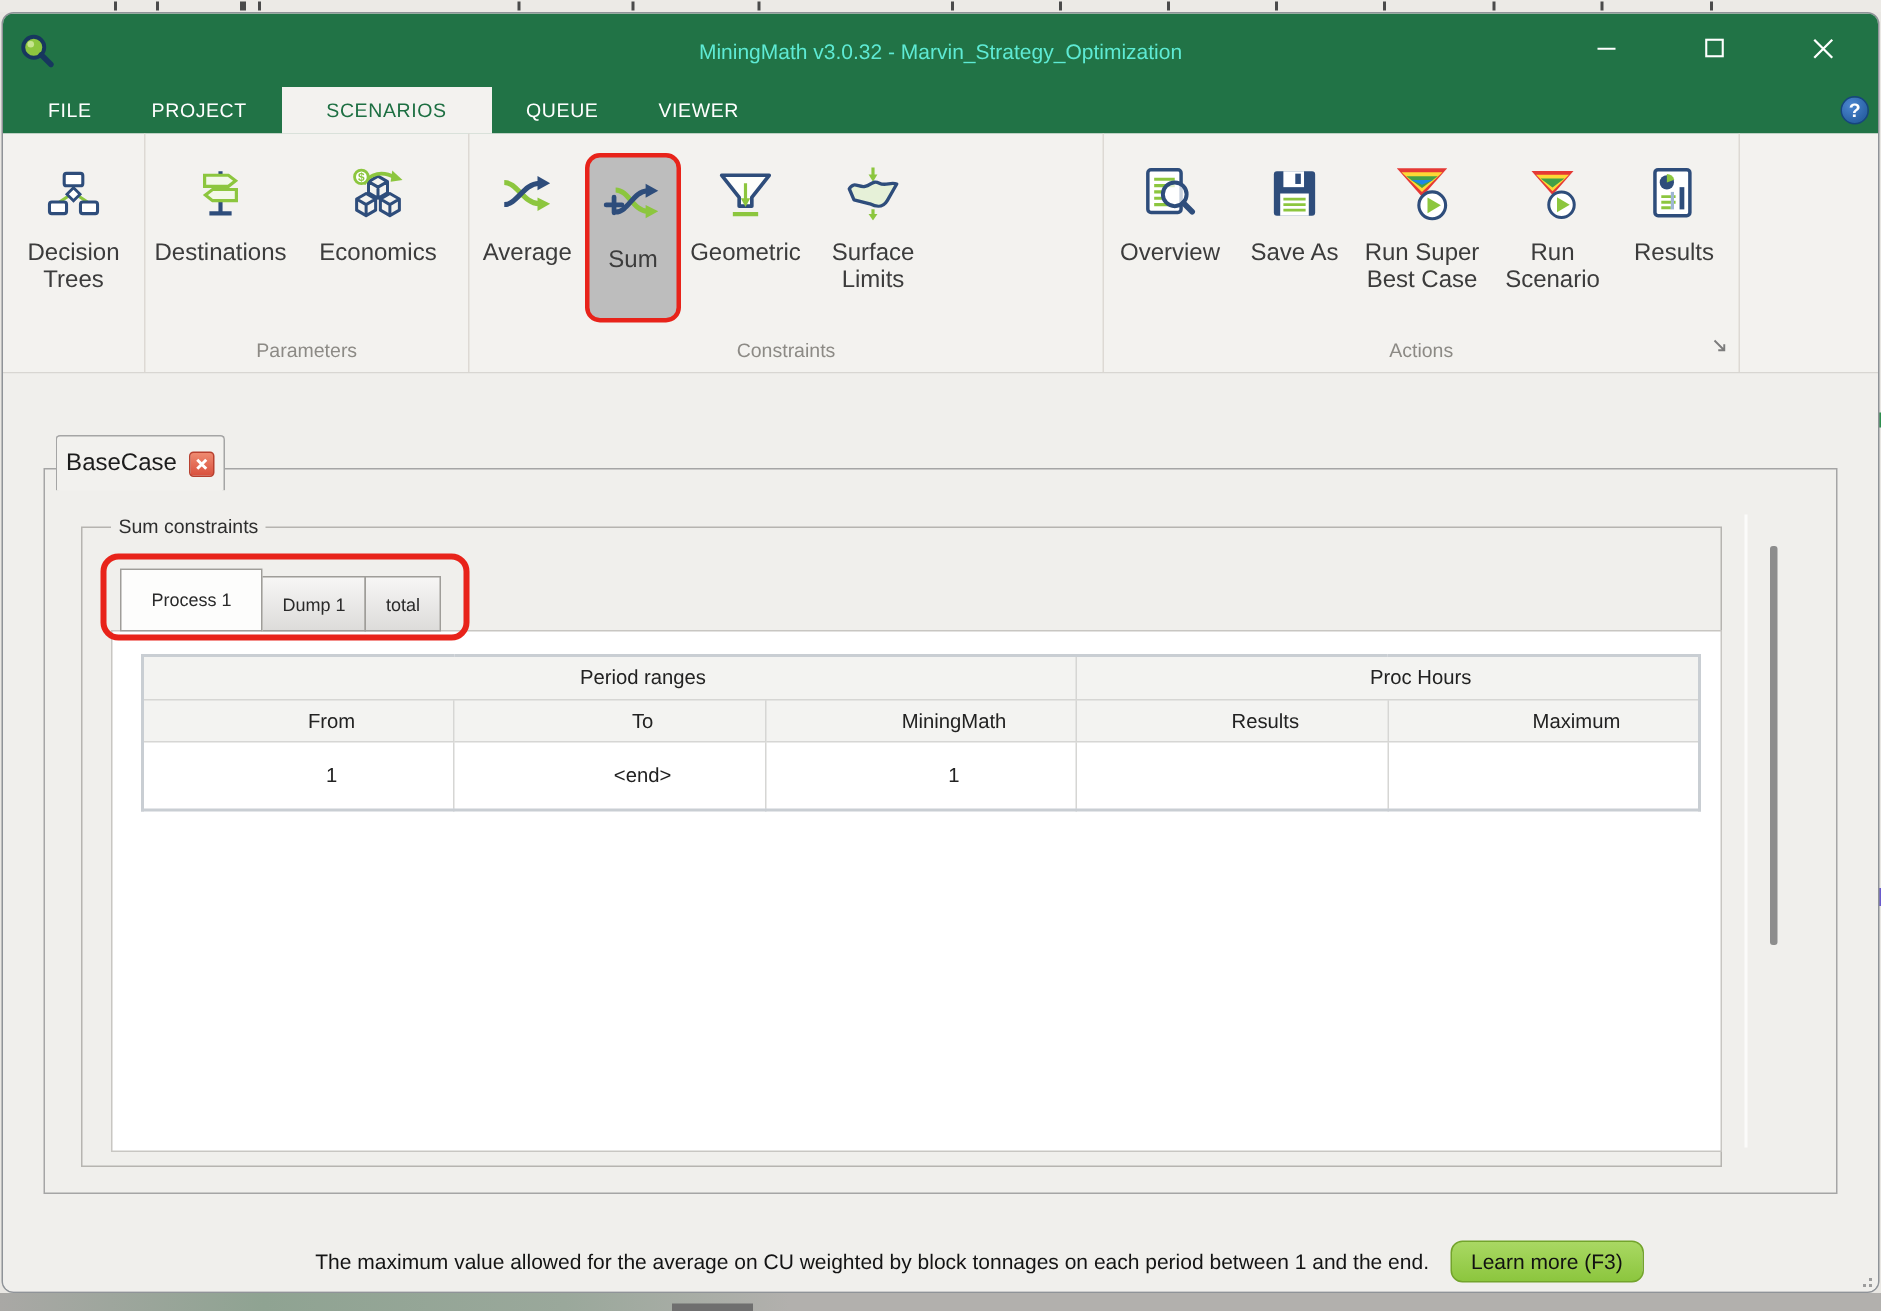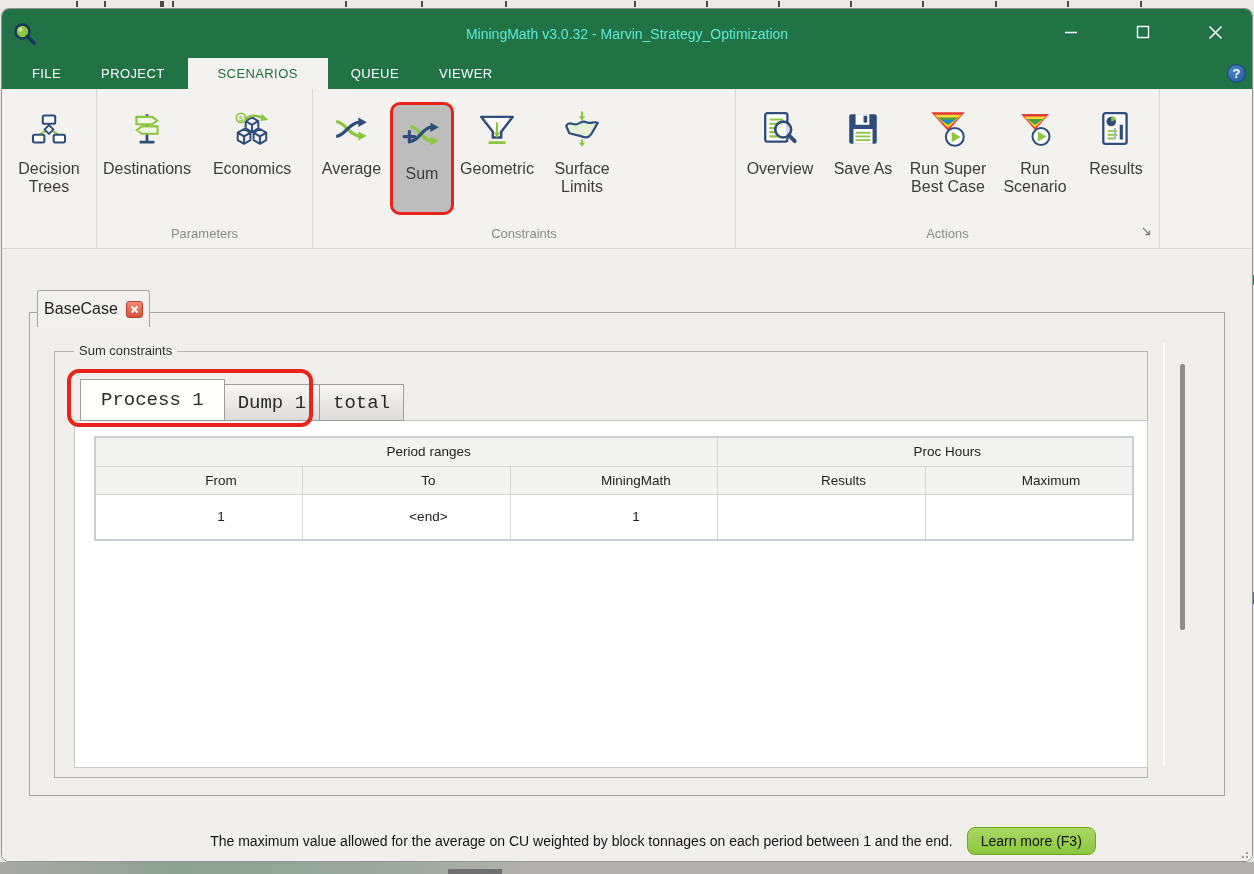--- a/index.html
+++ b/index.html
@@ -56,22 +56,22 @@
     background:linear-gradient(#ef8a70,#d9513e); display:flex; align-items:center; justify-content:center; }
   .panel { position:absolute; left:27px; top:63px; width:1196px; height:484px;
     background:#f0efec; border:1px solid #a5a5a5; }
 
   .groupbox { position:absolute; left:24px; top:38px; width:1094px; height:427px; border:1px solid #b6b4b0; }
   .groupbox-title { position:absolute; top:-9px; left:19px; background:#f0efec; padding:0 5px;
     font-size:13px; color:#2e2e2e; }
 
   .subtabs { position:absolute; left:25px; top:27px; display:flex; z-index:3; }
   .subtab { height:37px; margin-top:5px; padding:0 13px; display:flex; align-items:center; justify-content:center;
-    font-size:19px; color:#2a2a2a; border:1px solid #9f9d99; margin-left:-1px;
-    background:linear-gradient(#f7f6f5,#dddcda);font-family:Liberation Mono, monospace; }
+    font-size:12px; color:#2a2a2a; border:1px solid #9f9d99; margin-left:-1px;
+    background:linear-gradient(#f7f6f5,#dddcda); }
   .subtab.active { height:42px; margin-top:0; margin-left:0; padding:0 20px; background:#fdfdfc; z-index:2; }
   .tabs-annotation { position:absolute; left:12px; top:17px; width:246px; height:58px;
     border:4px solid #e8231a; border-radius:12px; z-index:5; pointer-events:none; }
 
   .pane { position:absolute; left:19px; top:68px; width:1074px; height:348px;
     background:#fff; border:1px solid #c8c6c2; }
 
   table.grid { position:absolute; left:19px; top:15px; width:1040px;
     border-collapse:collapse; background:#fff; table-layout:fixed; }
   table.grid { border:2px solid #c9ced3; }

